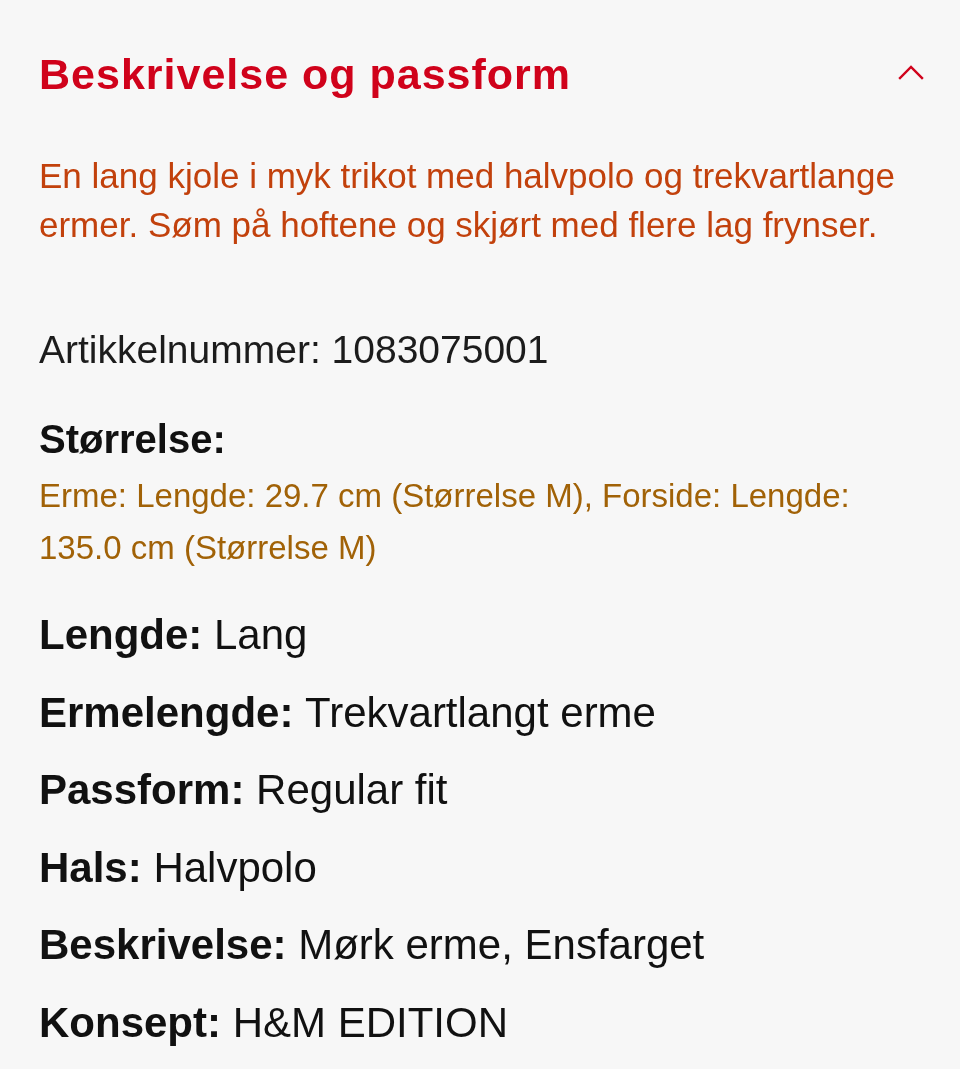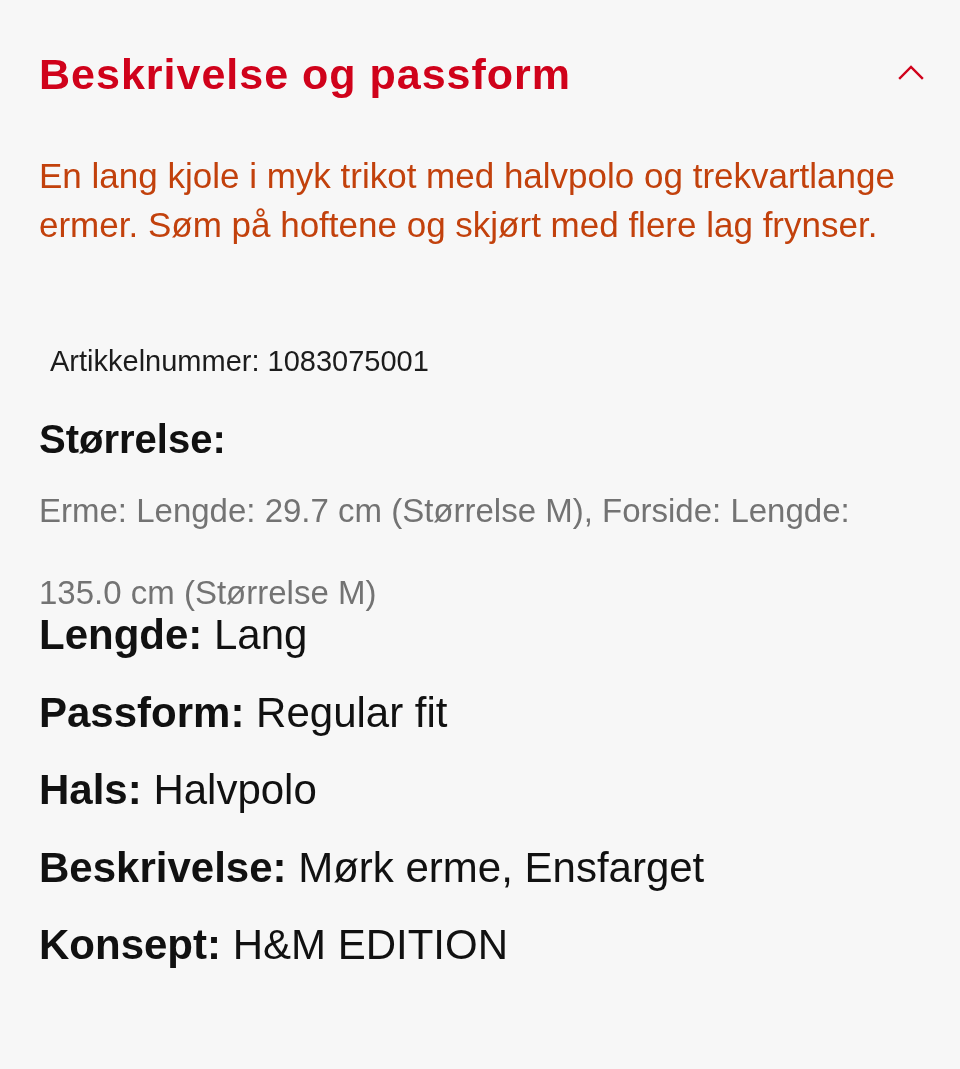--- a/index.html
+++ b/index.html
@@ -54,44 +54,44 @@
       width: 880px;
       margin: 0;
       font-size: 35px;
       line-height: 48.5px;
       color: #c2410c;
     }
     .article-number {
       position: absolute;
       left: 39px;
       top: 332px;
-      margin: 11px;
-      font-size: 29px;
+      margin: 0;
+      font-size: 39px;
       line-height: 36px;
       color: #1c1c1c;
     }
     .size-block {
       position: absolute;
       left: 39px;
       top: 416px;
       width: 880px;
     }
     .size-label {
       display: block;
       font-size: 40px;
       font-weight: bold;
       line-height: 46px;
       color: #111111;
     }
     .size-value {
       display: block;
       margin-top: 8px;
       font-size: 33px;
-      line-height: 82px;
-      color: #737373;
+      line-height: 52px;
+      color: #a16207;
     }
     .attr-list {
       position: absolute;
       left: 39px;
       top: 612px;
       width: 880px;
       margin: 0;
       padding: 0;
       list-style: none;
     }
@@ -127,20 +127,24 @@
     <span class="size-label">Størrelse:</span>
     <span class="size-value">Erme: Lengde: 29.7 cm (Størrelse M), Forside: Lengde: 135.0 cm (Størrelse M)</span>
   </div>
 
   <ul class="attr-list">
     <li class="attr-row">
       <span class="attr-label">Lengde: </span>
       <span class="attr-value">Lang</span>
     </li>
     <li class="attr-row">
+      <span class="attr-label">Ermelengde: </span>
+      <span class="attr-value">Trekvartlangt erme</span>
+    </li>
+    <li class="attr-row">
       <span class="attr-label">Passform: </span>
       <span class="attr-value">Regular fit</span>
     </li>
     <li class="attr-row">
       <span class="attr-label">Hals: </span>
       <span class="attr-value">Halvpolo</span>
     </li>
     <li class="attr-row">
       <span class="attr-label">Beskrivelse: </span>
       <span class="attr-value">Mørk erme, Ensfarget</span>

